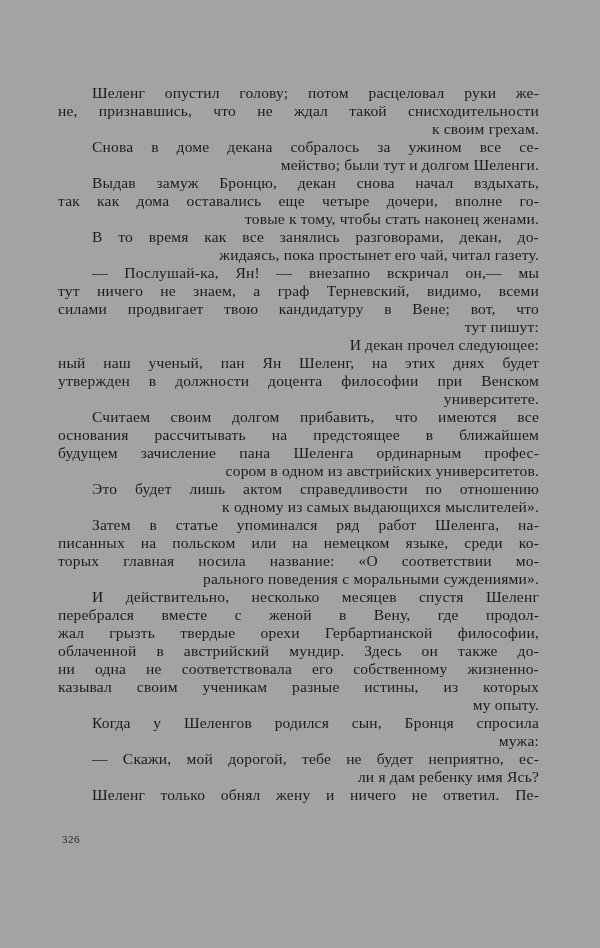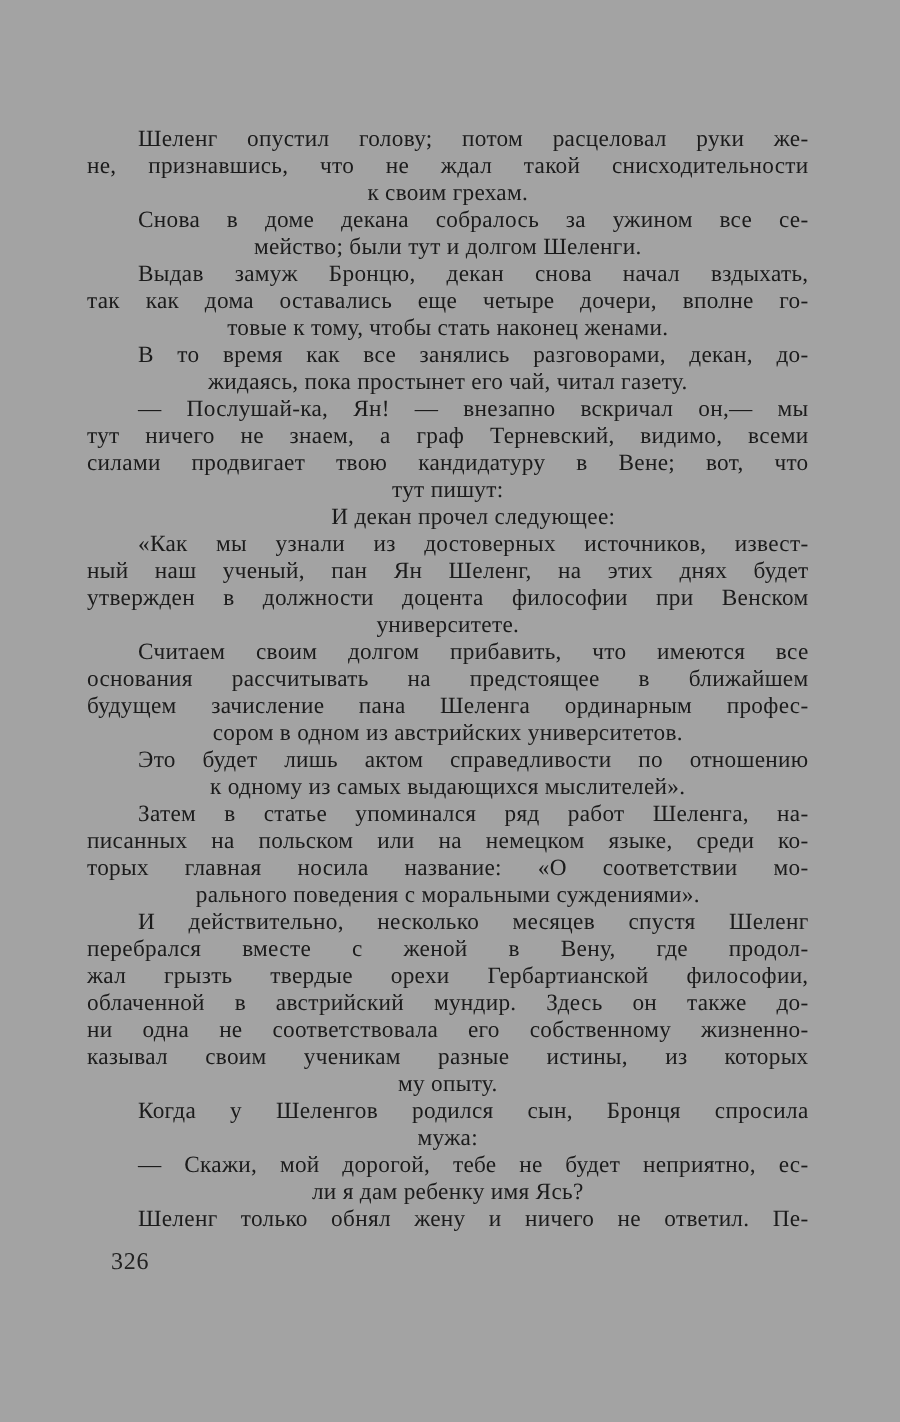--- a/index.html
+++ b/index.html
@@ -22,37 +22,36 @@
     left: 58px;
     top: 84px;
     width: 481px;
     font-size: 15.5px;
     line-height: 18px;
     letter-spacing: 0.2px;
   }
   .line {
     height: 18px;
     white-space: normal;
-    text-align: center;
+    text-align: right;
   }
   .line.just {
     text-align: justify;
     text-align-last: justify;
   }
   .line.ind {
     padding-left: 34px;
   }
   .page-number {
     position: absolute;
     left: 62px;
     top: 833px;
-    font-size: 16px;
+    font-size: 11px;
     letter-spacing: 0.5px;
     color: #222;
-    margin-left: 12px;
   }
 </style>
 </head>
 <body>
 
 <div class="page">
   <div class="text-block" id="text-block">
       <div class="line just ind">Шеленг опустил голову; потом расцеловал руки же-</div>
       <div class="line just">не, признавшись, что не ждал такой снисходительности</div>
       <div class="line">к своим грехам.</div>
@@ -61,21 +60,20 @@
       <div class="line just ind">Выдав замуж Бронцю, декан снова начал вздыхать,</div>
       <div class="line just">так как дома оставались еще четыре дочери, вполне го-</div>
       <div class="line">товые к тому, чтобы стать наконец женами.</div>
       <div class="line just ind">В то время как все занялись разговорами, декан, до-</div>
       <div class="line">жидаясь, пока простынет его чай, читал газету.</div>
       <div class="line just ind">— Послушай-ка, Ян! — внезапно вскричал он,— мы</div>
       <div class="line just">тут ничего не знаем, а граф Терневский, видимо, всеми</div>
       <div class="line just">силами продвигает твою кандидатуру в Вене; вот, что</div>
       <div class="line">тут пишут:</div>
       <div class="line ind">И декан прочел следующее:</div>
-      <div class="line just ind">«Как мы узнали из достоверных источников, извест-</div>
       <div class="line just">ный наш ученый, пан Ян Шеленг, на этих днях будет</div>
       <div class="line just">утвержден в должности доцента философии при Венском</div>
       <div class="line">университете.</div>
       <div class="line just ind">Считаем своим долгом прибавить, что имеются все</div>
       <div class="line just">основания рассчитывать на предстоящее в ближайшем</div>
       <div class="line just">будущем зачисление пана Шеленга ординарным профес-</div>
       <div class="line">сором в одном из австрийских университетов.</div>
       <div class="line just ind">Это будет лишь актом справедливости по отношению</div>
       <div class="line">к одному из самых выдающихся мыслителей».</div>
       <div class="line just ind">Затем в статье упоминался ряд работ Шеленга, на-</div>

